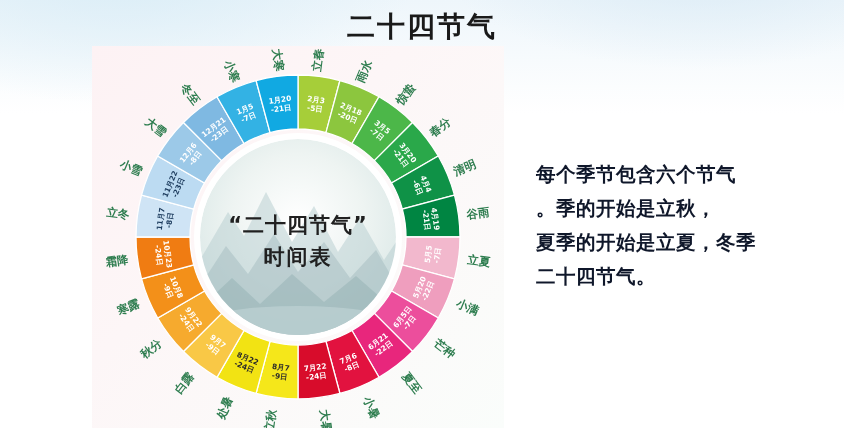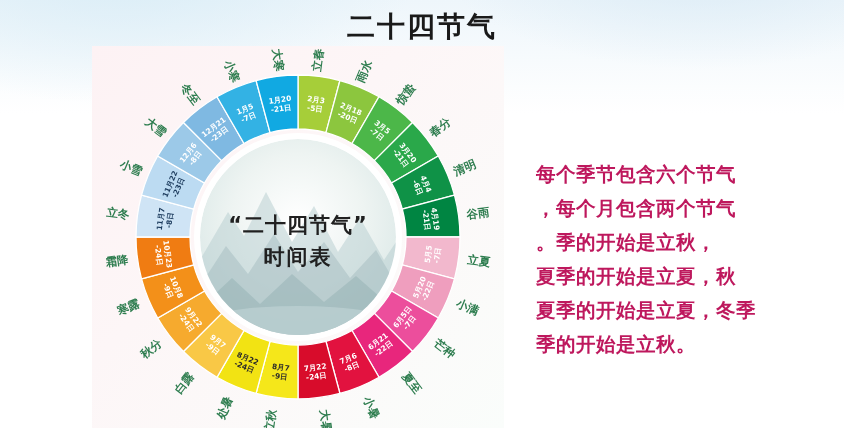--- a/index.html
+++ b/index.html
@@ -48,21 +48,21 @@
     text-anchor:middle;letter-spacing:1px;
   }
   .center-line2{
     font-size:21px;font-weight:bold;fill:#202020;
     font-family:"DejaVu Sans","Liberation Sans",sans-serif;
     text-anchor:middle;letter-spacing:2px;
   }
   .body-text{
     position:absolute;left:536px;top:158px;width:300px;
     font-size:19.5px;font-weight:bold;line-height:34px;
-    color:#be185d;letter-spacing:0.5px;
+    color:#0f172a;letter-spacing:0.5px;
     font-family:"DejaVu Sans","Liberation Sans",sans-serif;
   }
 </style>
 </head>
 <body>
 
 <div class="bg-wash"></div>
 
 <div class="page-title">二十四节气</div>
 
@@ -211,18 +211,16 @@
       <path d="M108 262 L140 232 L168 258 L200 228 L232 256 L264 230 L296 258 L304 252 L304 290 L108 290 Z" fill="#8aa7ac" opacity="0.38"></path>
       <ellipse cx="206" cy="276" rx="96" ry="16" fill="#c7d9dc" opacity="0.5"></ellipse>
     </g>
     <text class="center-line1" x="206" y="186">“二十四节气”</text>
     <text class="center-line2" x="206" y="218">时间表</text>
   </svg>
 </div>
 
 <div class="body-text" id="desc">
     <div>每个季节包含六个节气</div>
-    <div>，每个月包含两个节气</div>
     <div>。季的开始是立秋，</div>
-    <div>夏季的开始是立夏，秋</div>
     <div>夏季的开始是立夏，冬季</div>
-    <div>季的开始是立秋。</div>
+    <div>二十四节气。</div>
   </div>
 
 </body></html>

